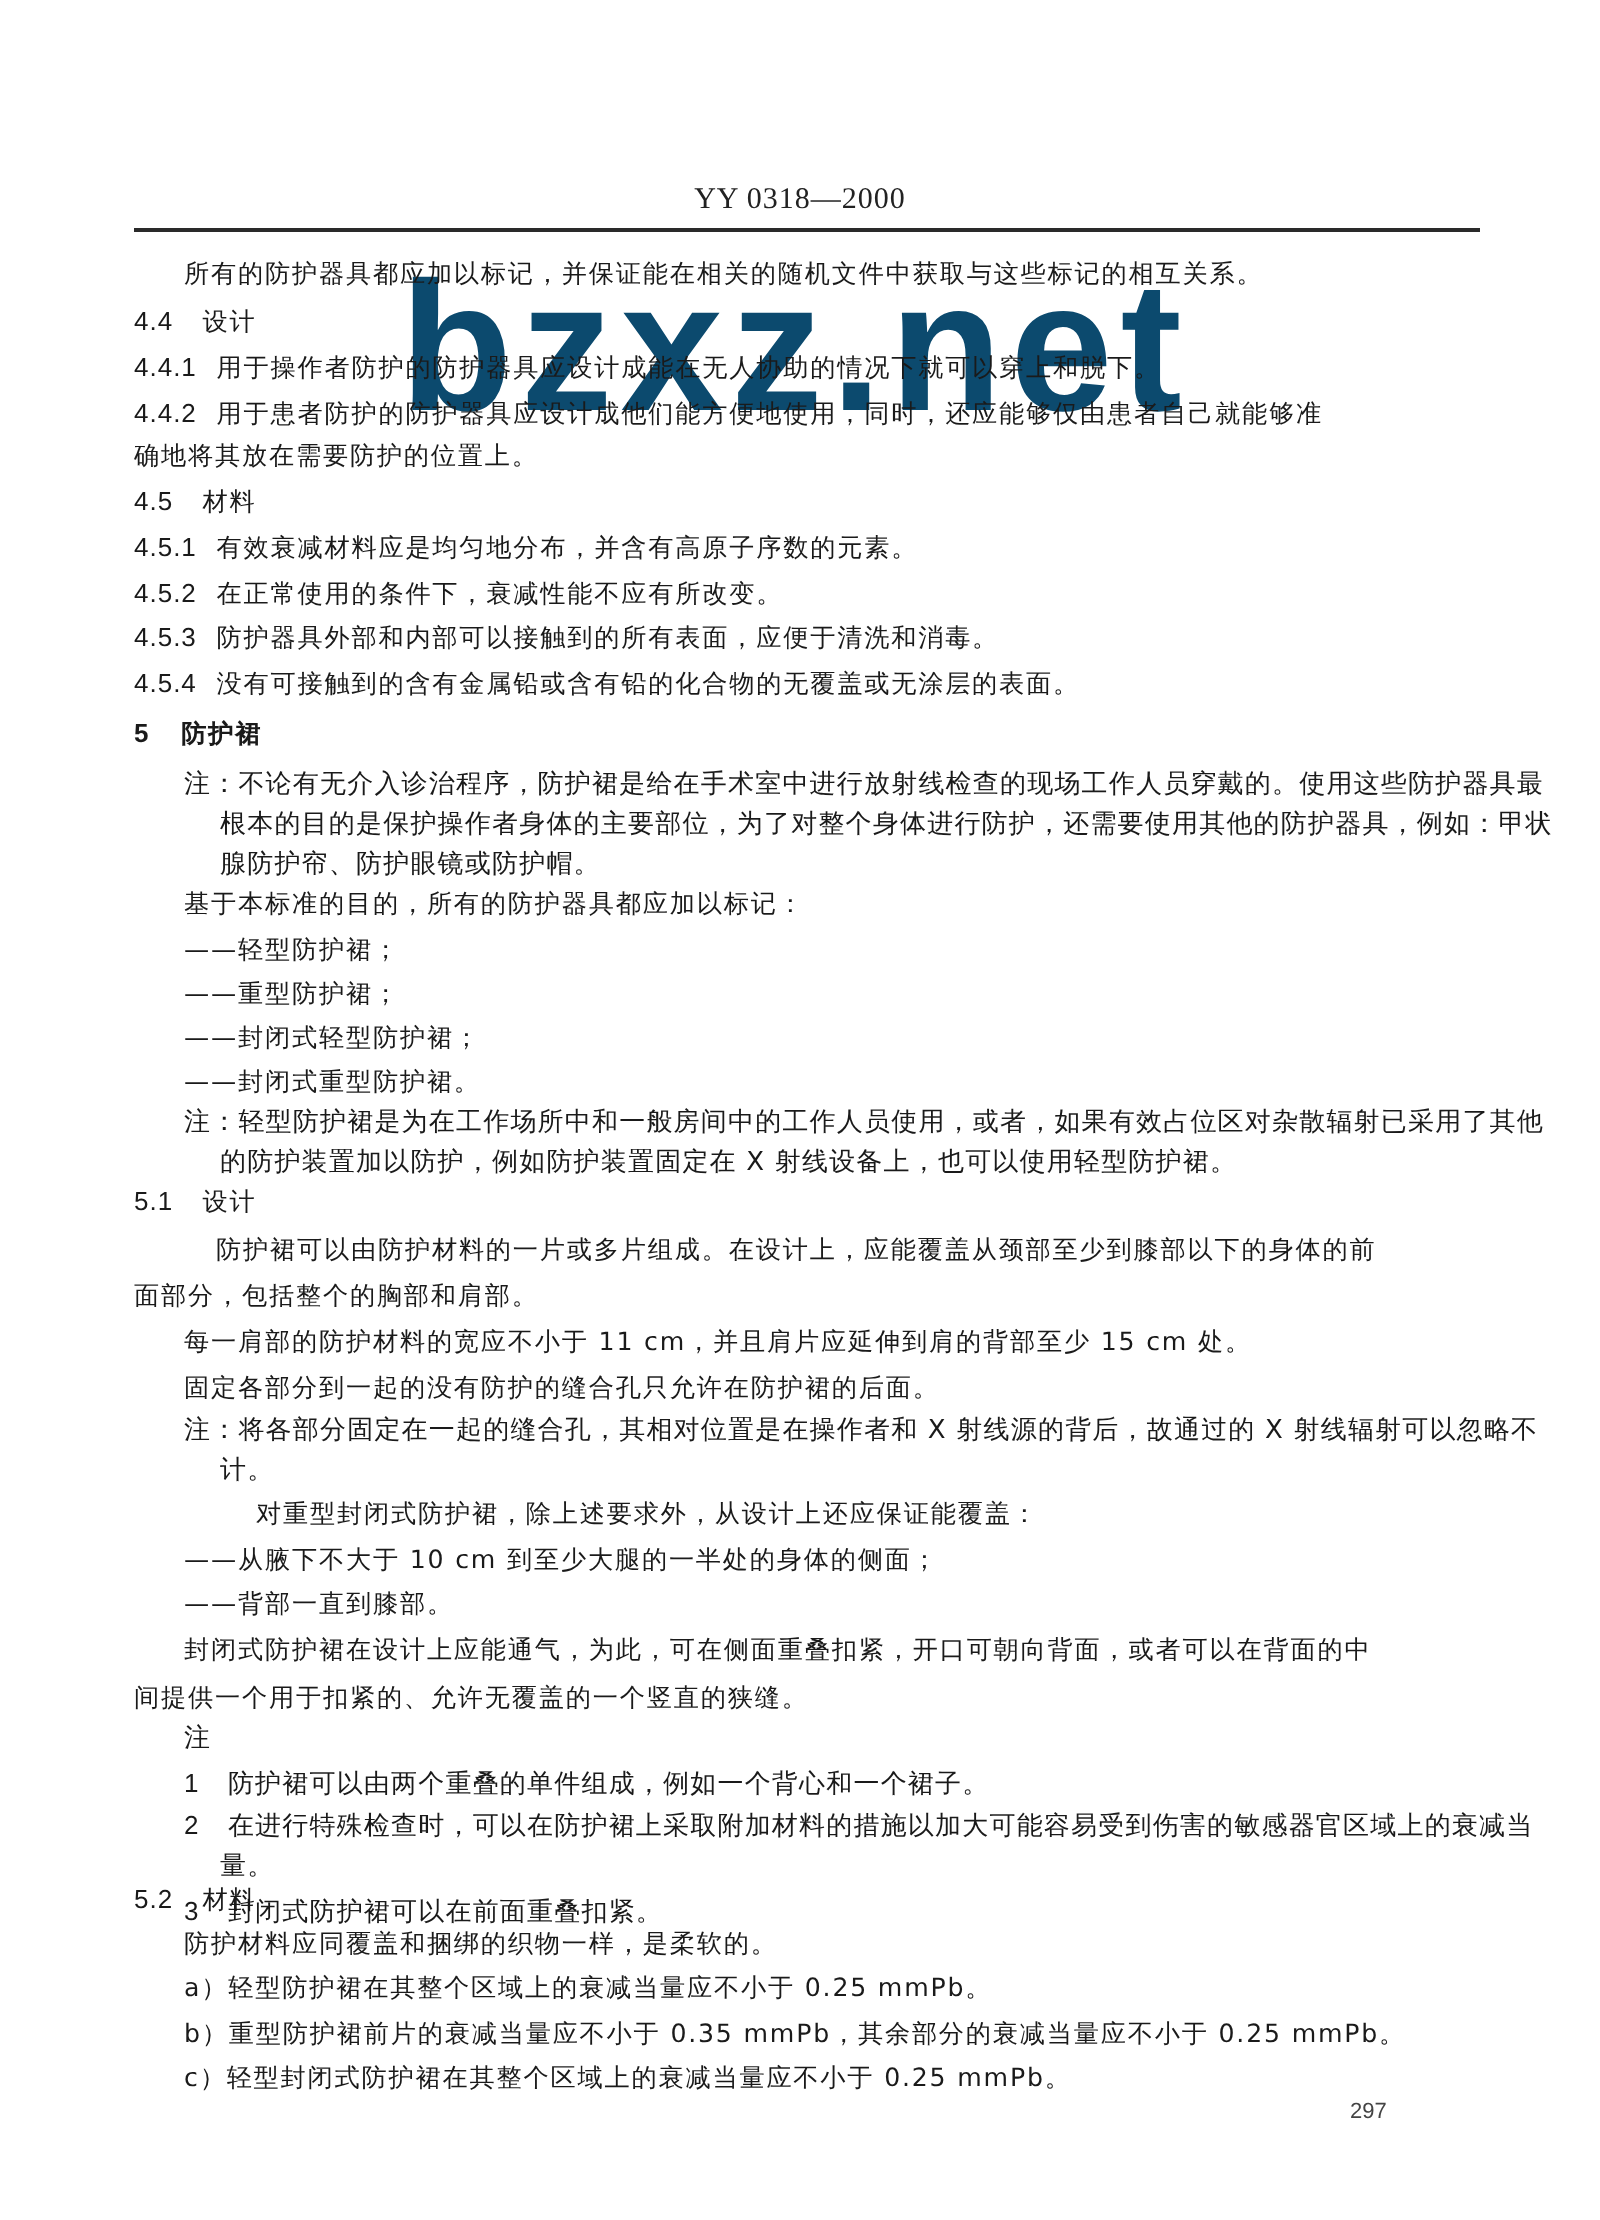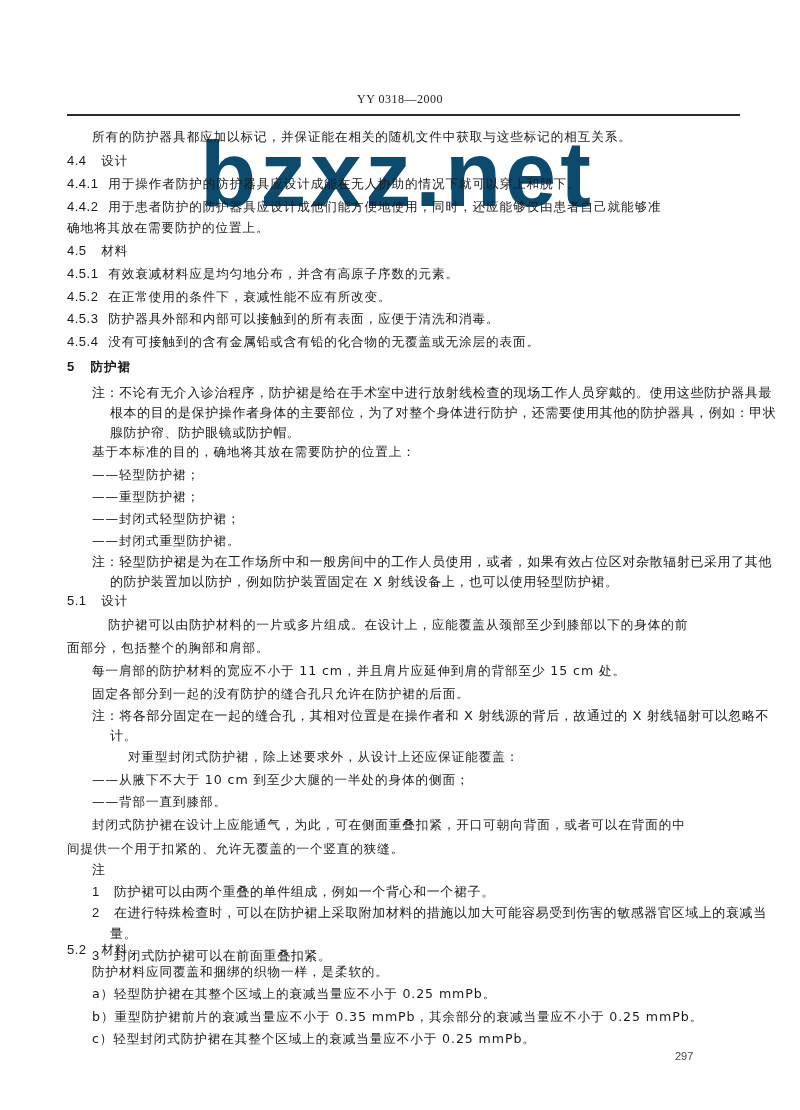--- a/index.html
+++ b/index.html
@@ -8,21 +8,21 @@
     font-family: "DejaVu Sans", "Liberation Sans", sans-serif; color: #1a1a1a;
   }
   .watermark {
     position: absolute; left: 200px; top: 128px; font-family: "Liberation Sans", sans-serif;
     font-weight: bold; font-size: 92px; color: #0c4a6e; letter-spacing: 4px; line-height: 1;
     z-index: 0; user-select: none;
   }
   .page { position: absolute; left: 0; top: 0; width: 800px; height: 1110px; z-index: 1; }
   .header-title {
     position: absolute; top: 92px; left: 0; width: 800px; text-align: center;
-    font-family: "Liberation Serif", serif; font-size: 12px; letter-spacing: 0.5px; color: #222;
+    font-family: "Liberation Serif", serif; font-size: 15px; letter-spacing: 0.5px; color: #222;
   }
   .header-rule { position: absolute; top: 114px; left: 67px; width: 673px; height: 0; border-top: 2px solid #2a2a2a; }
   .line { position: absolute; white-space: nowrap; font-size: 12.6px; line-height: 18px; letter-spacing: 0.9px; }
   .small { font-size: 13px; letter-spacing: 0.6px; line-height: 15px; }
   .num { font-family: "Liberation Sans", sans-serif; letter-spacing: 0.5px; }
   .sec { font-family: "Liberation Sans", sans-serif; font-size: 13px; letter-spacing: 0.5px; }
   .heading { font-weight: bold; text-align: center; }
   .page-number {
     position: absolute; top: 1050px; left: 675px; font-family: "Liberation Sans", sans-serif; font-size: 11px; color: #444;
   }
@@ -66,21 +66,21 @@
   </div>
 
   <div class="line heading" style="top:358px;left:67px;">
     <span class="sec">5</span>&nbsp;&nbsp;&nbsp;<span>防护裙</span>
   </div>
 
   <div class="line small" style="top:385px;left:92px;">注：不论有无介入诊治程序，防护裙是给在手术室中进行放射线检查的现场工作人员穿戴的。使用这些防护器具最</div>
   <div class="line small" style="top:405px;left:110px;">根本的目的是保护操作者身体的主要部位，为了对整个身体进行防护，还需要使用其他的防护器具，例如：甲状</div>
   <div class="line small" style="top:425px;left:110px;">腺防护帘、防护眼镜或防护帽。</div>
 
-  <div class="line" style="top:443px;left:92px;">基于本标准的目的，确地将其放在需要防护的位置上：</div>
+  <div class="line" style="top:443px;left:92px;">基于本标准的目的，所有的防护器具都应加以标记：</div>
   <div class="line" style="top:466px;left:92px;">——轻型防护裙；</div>
   <div class="line" style="top:488px;left:92px;">——重型防护裙；</div>
   <div class="line" style="top:510px;left:92px;">——封闭式轻型防护裙；</div>
   <div class="line" style="top:532px;left:92px;">——封闭式重型防护裙。</div>
 
   <div class="line small" style="top:574px;left:110px;">的防护装置加以防护，例如防护装置固定在 X 射线设备上，也可以使用轻型防护裙。</div>
   <div class="line small" style="top:554px;left:92px;">注：轻型防护裙是为在工作场所中和一般房间中的工作人员使用，或者，如果有效占位区对杂散辐射已采用了其他</div>
 
   <div class="line" style="top:592px;left:67px;">
     <span class="sec">5.1</span>&nbsp;&nbsp;&nbsp;<span>设计</span>

